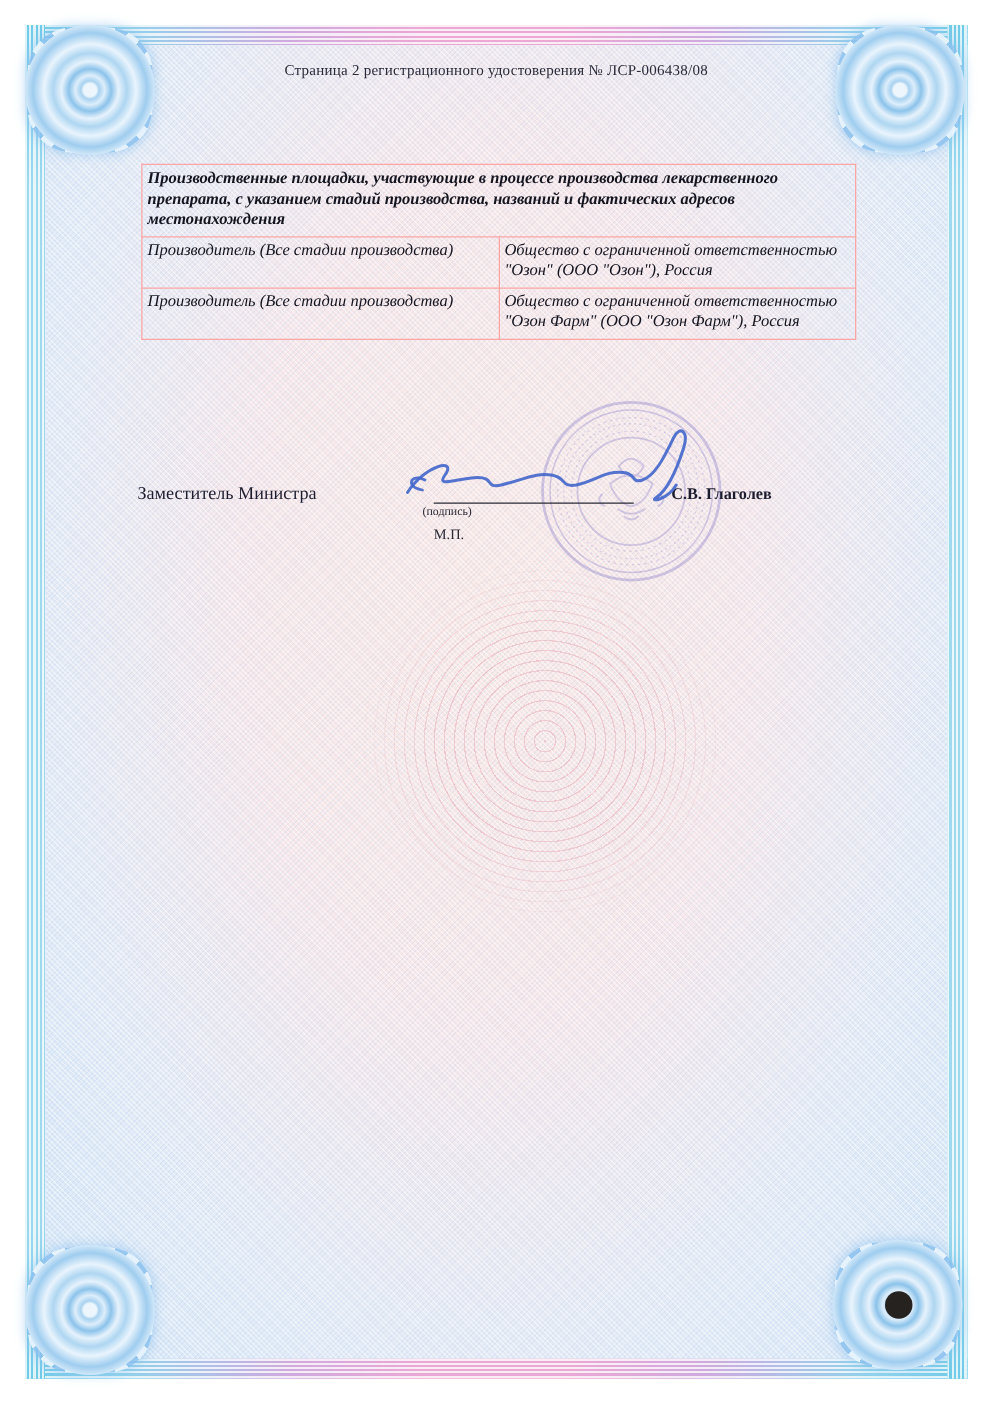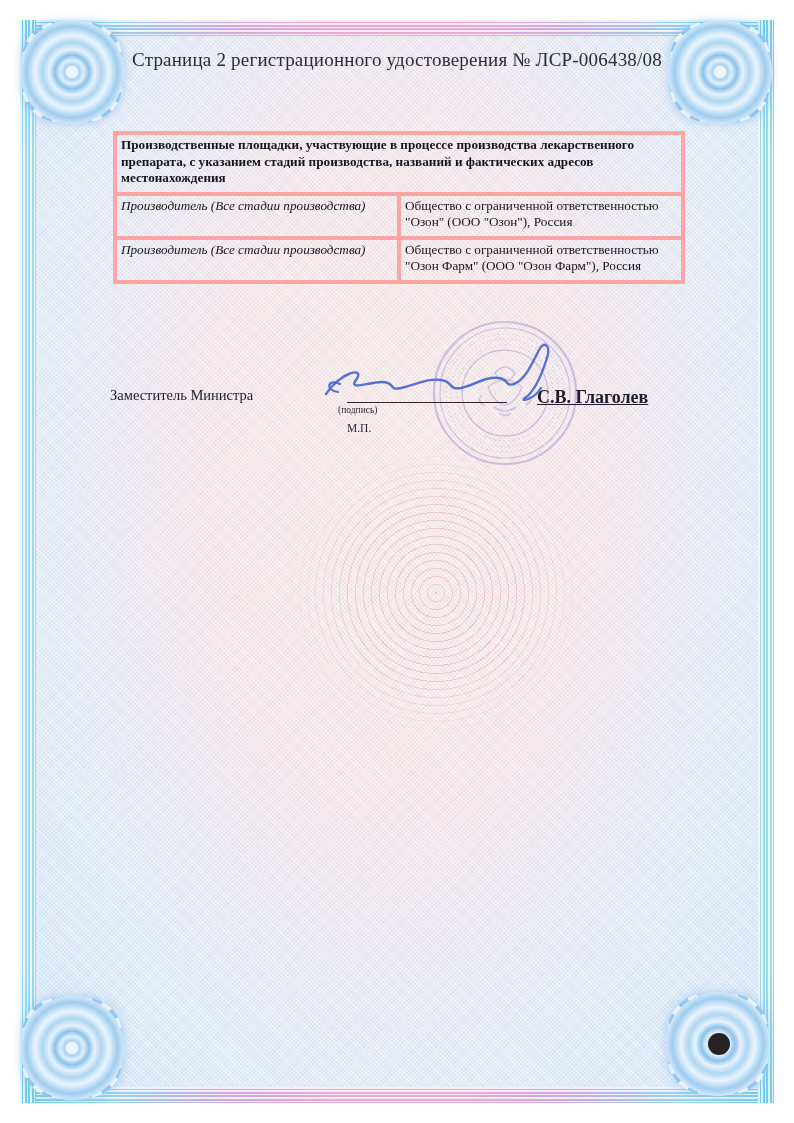--- a/index.html
+++ b/index.html
@@ -64,36 +64,37 @@
       #eef6fd 0 7%,#a8d2f0 10%,#ddeefb 16%,#8cc3ea 23%,#e6f2fc 31%,
       #aed6f1 40%,#e9f4fd 50%,#9fcdef 62%,#e5f2fc 74%,rgba(229,242,252,0) 82%);
   }
   .punch-hole{
     position:absolute;left:708px;top:1033px;width:22px;height:22px;border-radius:50%;
     background:#26221f;z-index:5;
   }
   
   .page-header-text{
     position:absolute;left:0;right:0;top:49px;z-index:3;
-    text-align:center;font-size:19px;letter-spacing:.2px;color:#2a2a38;
+    text-align:center;font-size:12px;letter-spacing:.2px;color:#2a2a38;
   }
   table.sites{
     position:absolute;left:113px;top:131px;width:572px;z-index:3;
     border-collapse:collapse;table-layout:fixed;
     font-size:13.2px;line-height:1.25;color:#14141f;
   }
   table.sites td{
-    border:4px solid #fca5a5;vertical-align:top;padding:2px 6px 5px 4px;
+    border:1px solid #fca5a5;vertical-align:top;padding:2px 6px 5px 4px;
     background:rgba(255,255,255,0);
+    font-style:italic;
   }
   td.hdr{font-weight:bold;}
   td.lbl{width:52%;font-style:italic;}
   
   .sig-title{position:absolute;left:110px;top:387px;z-index:3;font-weight:normal;font-size:14.5px;}
-  .sig-name{position:absolute;left:537px;top:387px;z-index:3;font-weight:bold;font-size:18px;text-decoration:underline;}
+  .sig-name{position:absolute;left:537px;top:387px;z-index:3;font-weight:bold;font-size:13px;}
   .sig-line{position:absolute;left:347px;top:402px;width:160px;height:0;border-top:1.3px solid #2a2a35;z-index:3;}
   .sig-caption{position:absolute;left:338px;top:405px;width:160px;font-size:9.5px;color:#2a2a35;z-index:3;}
   .seal-caption{position:absolute;left:347px;top:422px;width:160px;text-align:left;font-size:11.5px;color:#2a2a35;z-index:3;}
   .stamp-svg{position:absolute;left:420px;top:315px;z-index:3;opacity:.85;}
   .ink-svg{position:absolute;left:310px;top:338px;z-index:4;}
 </style>
 </head>
 <body>
 
 <div class="page">

